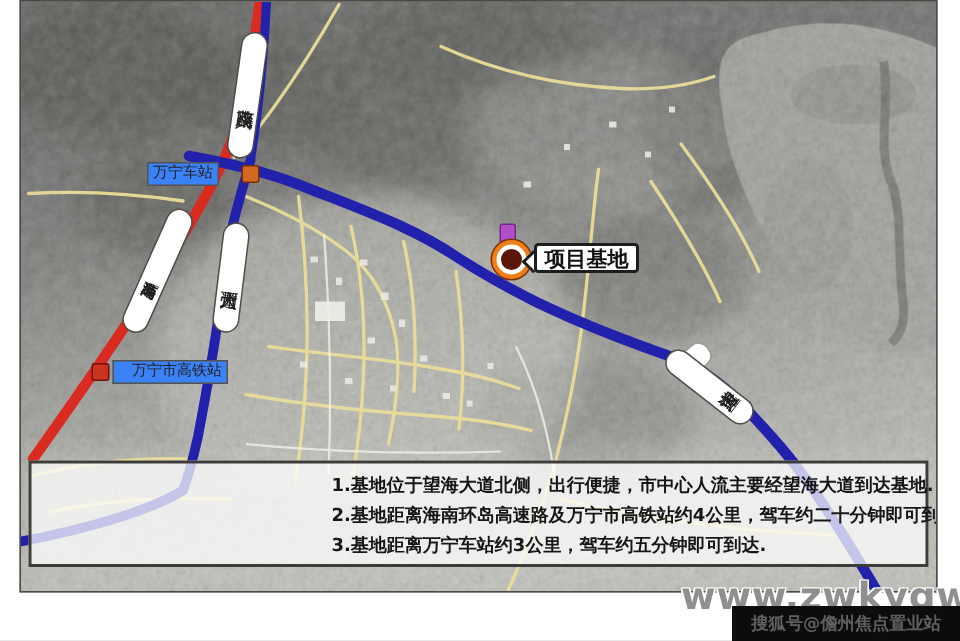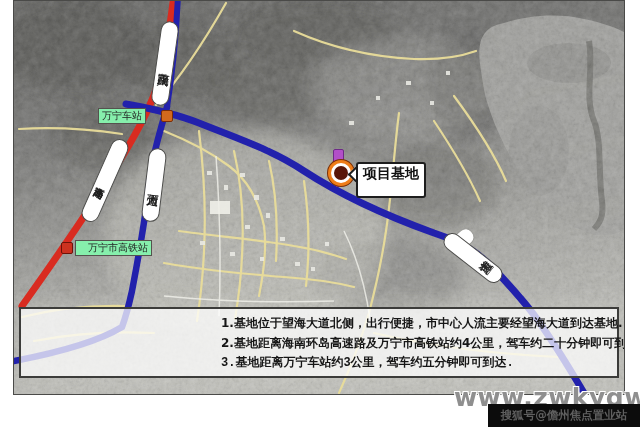--- a/index.html
+++ b/index.html
@@ -16,35 +16,35 @@
   .capsule{position:absolute;display:flex;align-items:center;justify-content:center;
     background:#ffffff;border:1px solid #4d4d4b;border-radius:9px;
     writing-mode:vertical-rl;text-orientation:upright;
     color:#1c1c1c;box-sizing:border-box;}
   .cap-maoxing{left:142px;top:20px;width:18px;height:85px;font-size:12px;transform:rotate(8deg);}
   .cap-huandao{left:82px;top:135px;width:18px;height:89px;font-size:10.5px;transform:rotate(24deg);}
   .cap-wanzhou{left:131px;top:147px;width:18px;height:74px;font-size:12px;transform:rotate(7deg);}
   .cap-wanghai{left:450px;top:222px;width:18px;height:70px;font-size:12px;transform:rotate(-52deg);}
 
   
-  .stn{position:absolute;background:#86efac;border:1px solid #55524e;color:#222;
+  .stn{position:absolute;background:#3b82f6;border:1px solid #55524e;color:#222;
     font-size:10px;line-height:14px;padding:0 3px;white-space:nowrap;box-sizing:border-box;}
   .stn-wanning{left:84px;top:107px;height:16px;}
   .stn-hsr{left:61px;top:239px;height:16px;padding-left:12px;}
   .stn-icon{position:absolute;width:12px;height:12px;border-radius:2px;box-sizing:border-box;}
   .icon-wanning{left:147px;top:109px;background:#d2691e;border:1px solid #7a2d08;}
   .icon-hsr{left:47px;top:241px;background:#cc3220;border:1px solid #6e1208;}
 
   
   .pin{position:absolute;left:319px;top:148px;width:9px;height:38px;}
   .pin .head{position:absolute;left:0;top:0;width:9px;height:13px;background:#b24fc8;border:1px solid #6d2a86;border-radius:2px;}
   .pin .stem{position:absolute;left:3px;top:12px;width:3px;height:26px;background:#8a3aa0;}
   .marker{position:absolute;left:320px;top:165px;width:14px;height:14px;border-radius:50%;
     background:#5a1608;box-shadow:0 0 0 3px #ffffff,0 0 0 6px #ef7d18,0 0 0 7px #7a3008;}
-  .proj-label{position:absolute;left:342px;top:161px;height:36px;background:#ffffff;border:2px solid #1d1d1d;
+  .proj-label{position:absolute;left:342px;top:161px;height:20px;background:#ffffff;border:2px solid #1d1d1d;
     border-radius:3px;font-size:14px;font-weight:bold;color:#111;line-height:19px;padding:0 5px;white-space:nowrap;box-sizing:border-box;}
   .proj-tip{position:absolute;left:336px;top:168px;width:9px;height:9px;background:#ffffff;border-left:2px solid #1d1d1d;border-bottom:2px solid #1d1d1d;transform:rotate(45deg);}
 
   
   .watermark{position:absolute;left:454px;top:383px;font-size:25px;font-weight:bold;letter-spacing:0.5px;color:#8f8f8f;
     text-shadow:-1px -1px 0 #fff,1px -1px 0 #fff,-1px 1px 0 #fff,1px 1px 0 #fff;white-space:nowrap;}
   .creditbar{position:absolute;left:488px;top:404px;width:152px;height:27px;background:#0c0c0c;
     color:#5f5f5f;font-size:11.5px;font-weight:bold;line-height:23px;text-align:center;white-space:nowrap;overflow:hidden;}
 </style>
 </head>
@@ -157,21 +157,21 @@
       </g>
 
       <g transform="rotate(-40 447 240)">
         <rect x="434" y="232" width="27" height="16" rx="7" fill="#ffffff" stroke="#9a9a96" stroke-width="1"></rect>
       </g>
     </svg>
 
     <div class="panel">
       <div class="panel-text" style="position:absolute;left:200px;top:4px;">1.基地位于望海大道北侧，出行便捷，市中心人流主要经望海大道到达基地.</div>
       <div class="panel-text" style="position:absolute;left:200px;top:24px;">2.基地距离海南环岛高速路及万宁市高铁站约4公里，驾车约二十分钟即可到达.</div>
-      <div class="panel-text" style="position:absolute;left:200px;top:44px;font-family:Liberation Mono, monospace;">3.基地距离万宁车站约3公里，驾车约五分钟即可到达.</div>
+      <div class="panel-text" style="position:absolute;left:200px;top:44px;">3.基地距离万宁车站约3公里，驾车约五分钟即可到达.</div>
     </div>
 
     <div class="capsule cap-maoxing">茂兴南路</div>
     <div class="capsule cap-huandao">海南环岛高速</div>
     <div class="capsule cap-wanzhou">万州大道</div>
     <div class="capsule cap-wanghai">望海大道</div>
 
     <div class="stn stn-wanning">万宁车站</div>
     <span class="stn-icon icon-wanning"></span>
     <div class="stn stn-hsr">万宁市高铁站</div>

